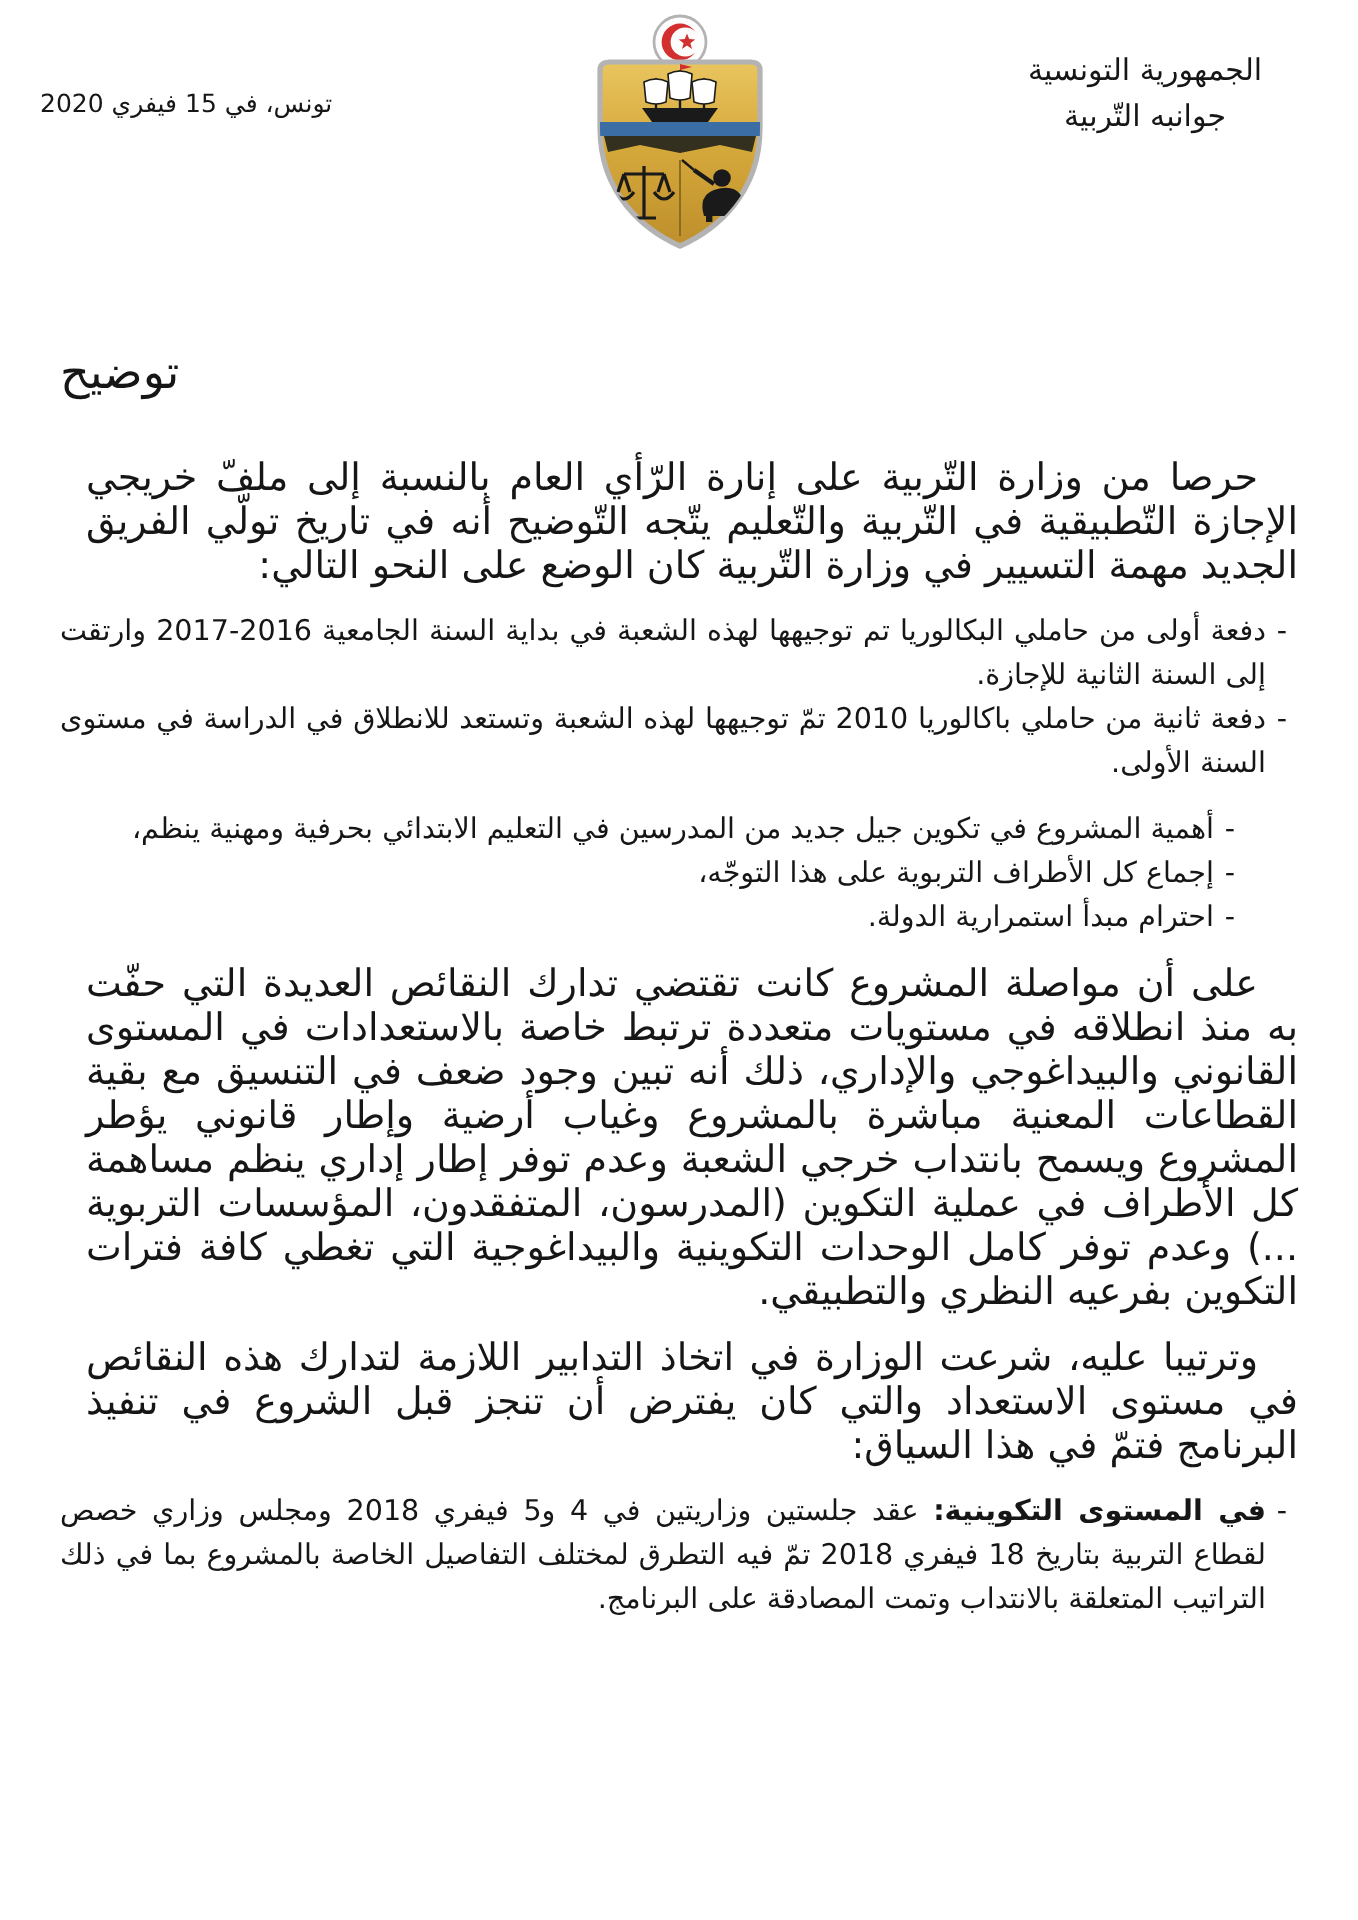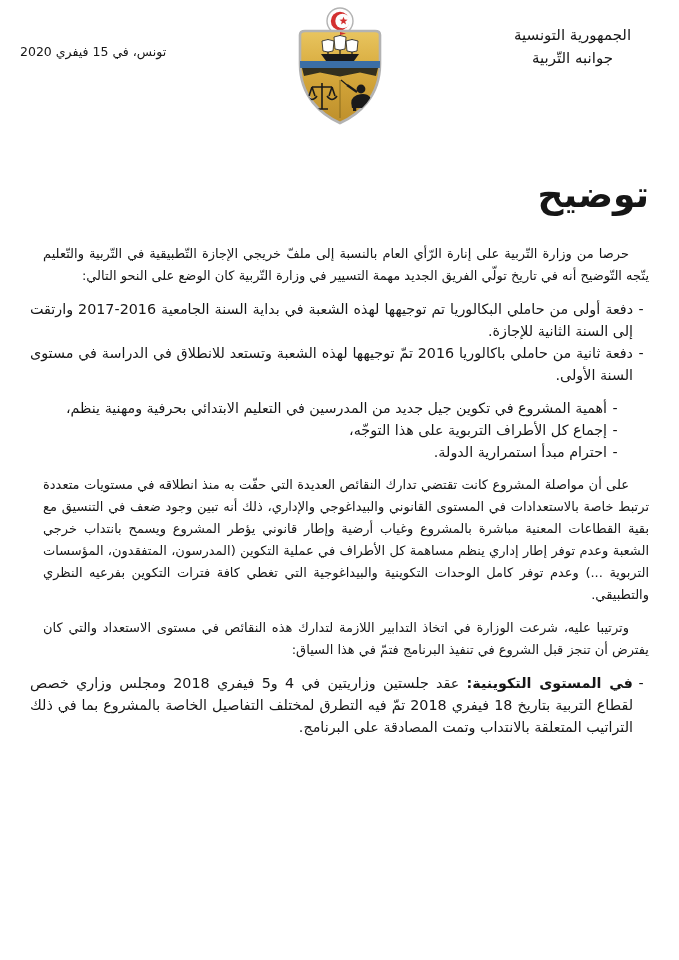--- a/index.html
+++ b/index.html
@@ -38,29 +38,29 @@
     top: 6px; left: 50%;
     transform: translateX(-50%);
     width: 102px; height: 124px;
   }
   .doc {
     position: absolute;
     top: 174px; left: 30px; right: 30px;
     direction: rtl;
   }
   .title {
-    text-align: right;
-    font-size: 36px;
-    font-weight: 700;
+    text-align: left;
+    font-size: 23px;
+    font-weight: 400;
     margin: 0 0 28px 0;
     letter-spacing: 1px;
   }
   .para {
     margin: 0 0 11px 13px;
-    font-size: 13px;
+    font-size: 19px;
     line-height: 22px;
     text-align: justify;
     text-indent: 20px;
   }
   .list { margin: 0 0 11px 0; }
   .list.indent { margin-right: 26px; }
   .li {
     display: flex;
     font-size: 14.3px;
     line-height: 22px;
@@ -151,21 +151,21 @@
 
     <p class="para">حرصا من وزارة التّربية على إنارة الرّأي العام بالنسبة إلى ملفّ خريجي الإجازة التّطبيقية في التّربية والتّعليم يتّجه التّوضيح أنه في تاريخ تولّي الفريق الجديد مهمة التسيير في وزارة التّربية كان الوضع على النحو التالي:</p>
 
     <div class="list">
       <div class="li">
         <span class="dash">-</span>
         <div class="li-text">دفعة أولى من حاملي البكالوريا تم توجيهها لهذه الشعبة في بداية السنة الجامعية 2016-2017 وارتقت إلى السنة الثانية للإجازة.</div>
       </div>
       <div class="li">
         <span class="dash">-</span>
-        <div class="li-text">دفعة ثانية من حاملي باكالوريا 2016 تمّ توجيهها لهذه الشعبة وتستعد للانطلاق في الدراسة في مستوى السنة الأولى.</div>
+        <div class="li-text">دفعة ثانية من حاملي باكالوريا 2010 تمّ توجيهها لهذه الشعبة وتستعد للانطلاق في الدراسة في مستوى السنة الأولى.</div>
       </div>
     </div>
 
 
     <div class="list indent">
       <div class="li">
         <span class="dash">-</span>
         <div class="li-text">أهمية المشروع في تكوين جيل جديد من المدرسين في التعليم الابتدائي بحرفية ومهنية ينظم،</div>
       </div>
       <div class="li">

